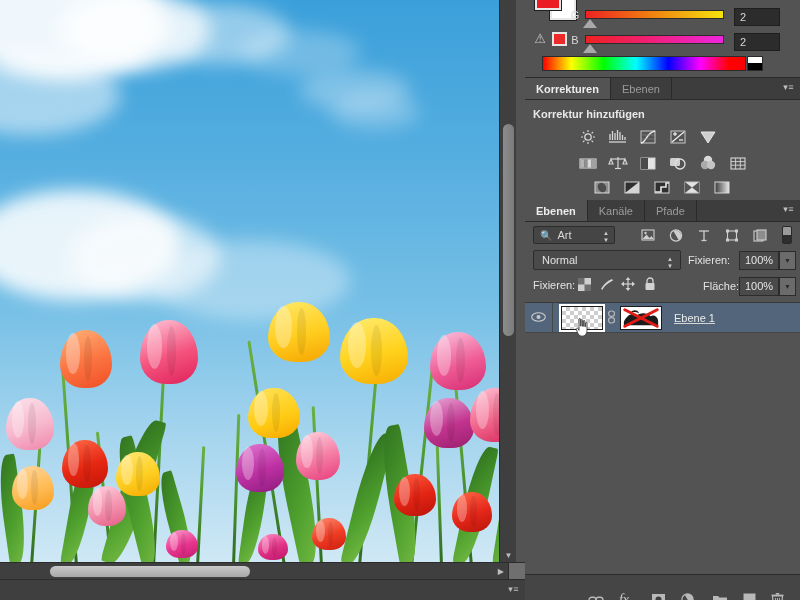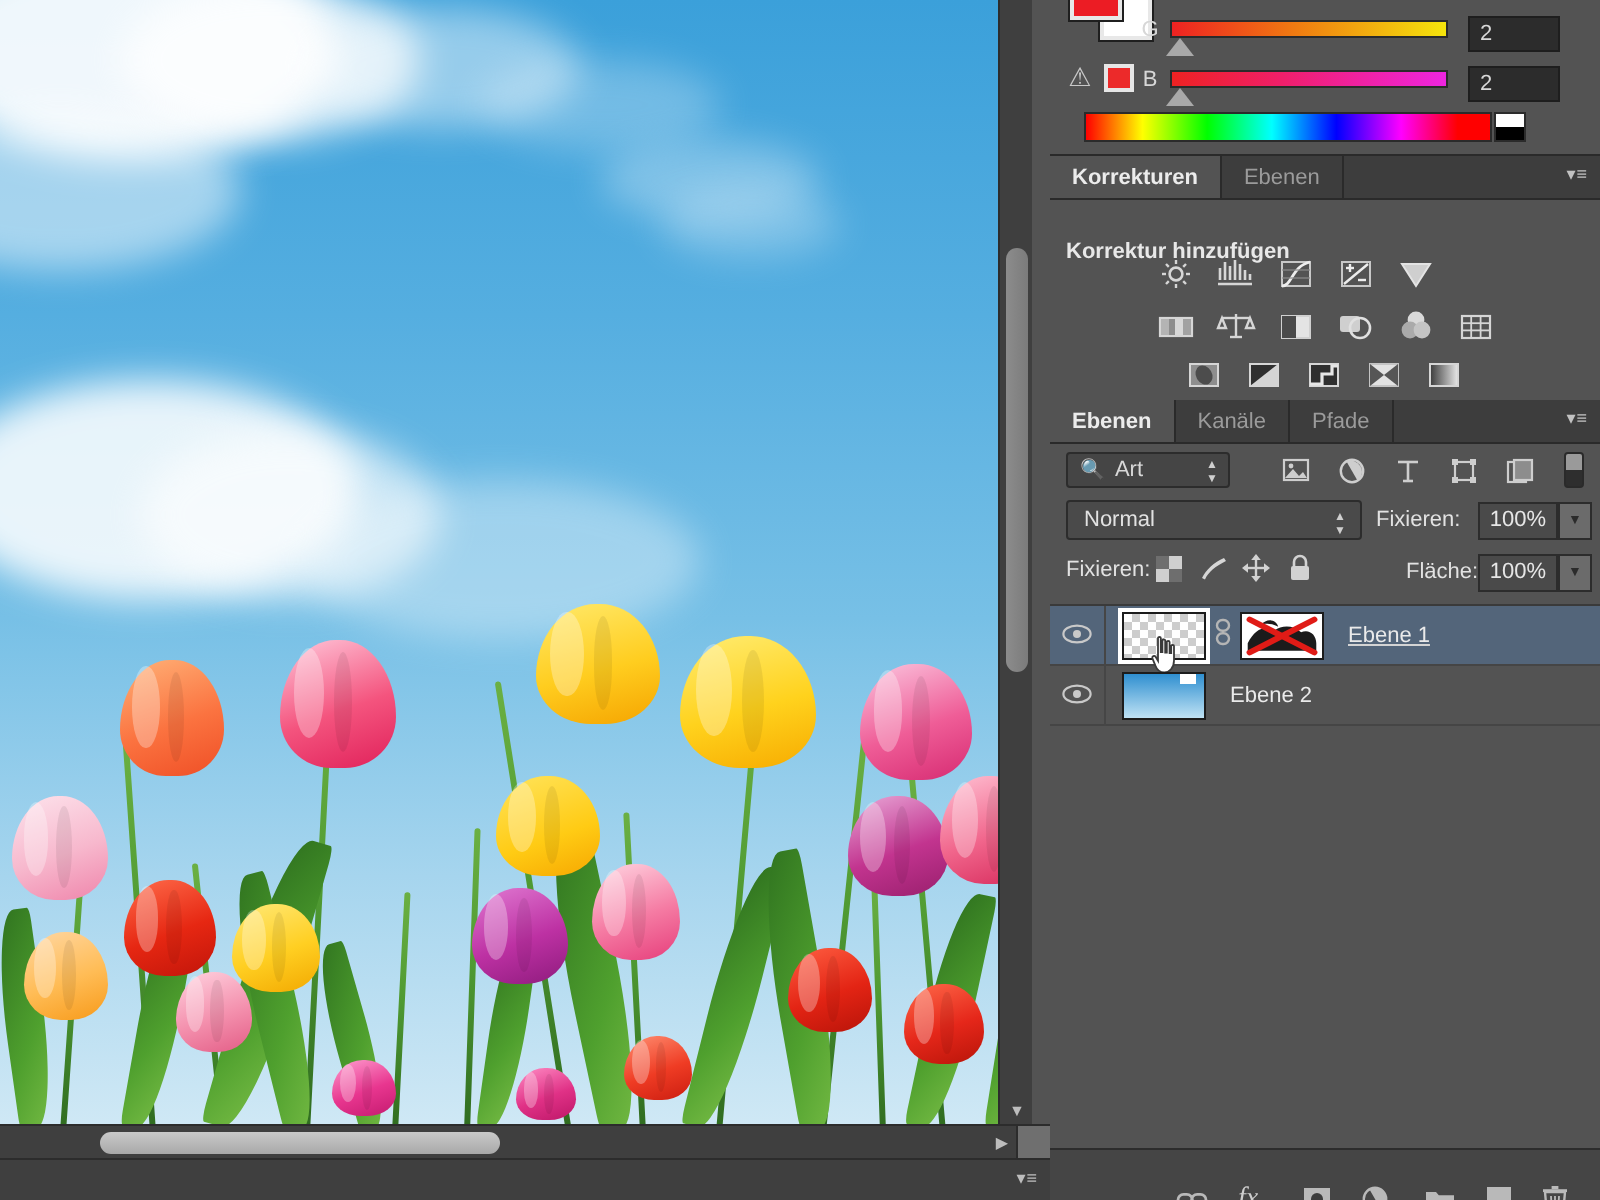--- a/index.html
+++ b/index.html
@@ -401,21 +401,21 @@
       <div class="tabbar">
         <div class="tab active">
           <span>Korrekturen</span>
         </div>
         <div class="tab">
           <span>Ebenen</span>
         </div>
         <div class="panel-menu">▾≡</div>
       </div>
       <div class="panel-body" style="height:100px;">
-        <div class="section-title" style="top:20px;">Korrektur hinzufügen</div>
+        <div class="section-title" style="top:8px;">Korrektur hinzufügen</div>
 
         <div class="adj-icon" style="left:52px; top:28px; border:none; background:none;">
           <svg width="18" height="16" viewBox="0 0 18 16">
               <circle cx="9" cy="8" r="3.2" fill="none" stroke="#d6d6d6" stroke-width="1.3"></circle>
               <g stroke="#d6d6d6" stroke-width="1.2">
                 <line x1="9" y1="1" x2="9" y2="3"></line>
                 <line x1="9" y1="13" x2="9" y2="15"></line>
                 <line x1="2" y1="8" x2="4" y2="8"></line>
                 <line x1="14" y1="8" x2="16" y2="8"></line>
                 <line x1="4" y1="3" x2="5.4" y2="4.4"></line>
@@ -704,32 +704,20 @@
                 <path d="M10 6 C13 2 18 3 19 7 C16 5 12 5 10 6 Z" fill="#1b1b1b"></path>
                 <g stroke="#e01b16" stroke-width="3.2" stroke-linecap="round">
                   <line x1="4" y1="3" x2="38" y2="21"></line>
                   <line x1="38" y1="3" x2="4" y2="21"></line>
                 </g>
               </svg>
             </div>
             <div class="layer-name">Ebene 1</div>
           </div>
 
-          <div class="layer-row">
-            <div class="eye">
-              <svg width="15" height="10" viewBox="0 0 15 10">
-                  <ellipse cx="7.5" cy="5" rx="6.8" ry="4.2" fill="none" stroke="#c9c9c9" stroke-width="1.1"></ellipse>
-                  <circle cx="7.5" cy="5" r="2" fill="#c9c9c9"></circle>
-                </svg>
-            </div>
-            <div class="thumb" style="background-image:none;background:linear-gradient(to bottom,#2f8fd0,#bfe2f4);">
-              <div style="position:absolute;right:4px;top:-1px;width:8px;height:6px;background:#ffffff;"></div>
-            </div>
-            <div class="layer-name">Ebene 2</div>
-          </div>
         </div>
 
         <div id="layers-footer">
           <div class="foot-icon">
             <svg width="16" height="12" viewBox="0 0 16 12">
                 <g fill="none" stroke="#b9b9b9" stroke-width="1.4">
                   <rect x="1" y="3.2" width="7.2" height="5.6" rx="2.8"></rect>
                   <rect x="7.8" y="3.2" width="7.2" height="5.6" rx="2.8"></rect>
                 </g>
               </svg>

